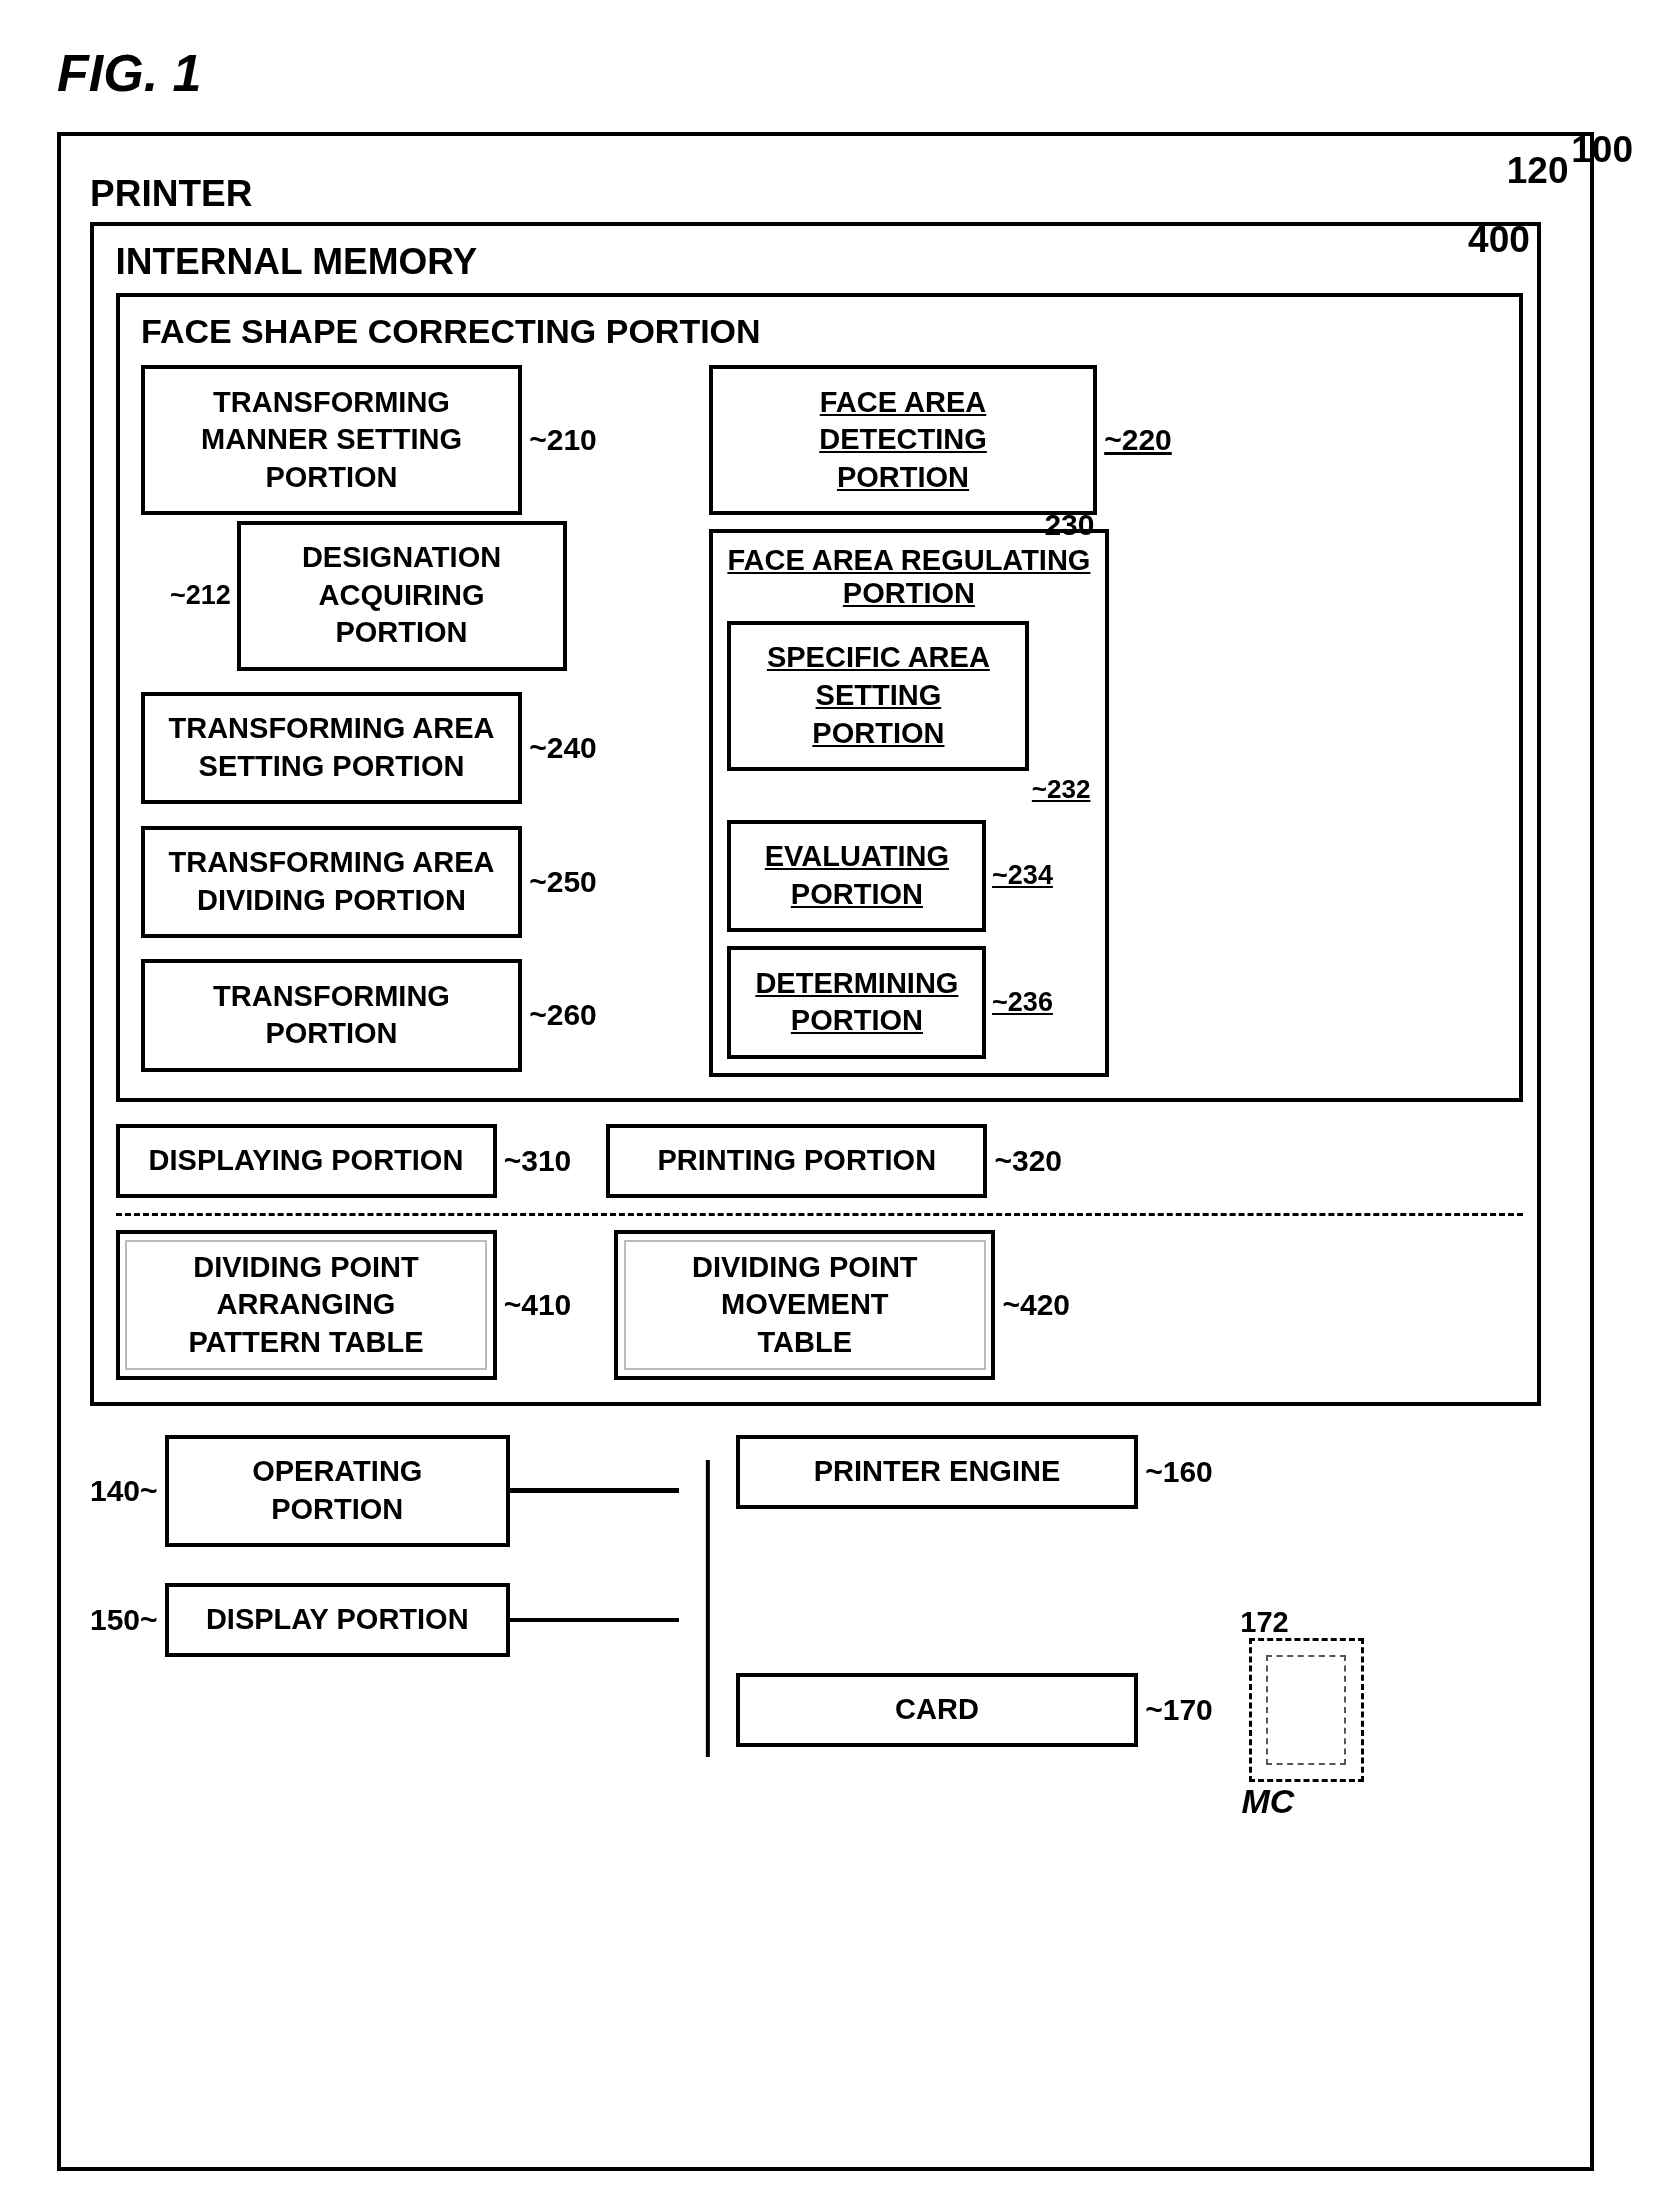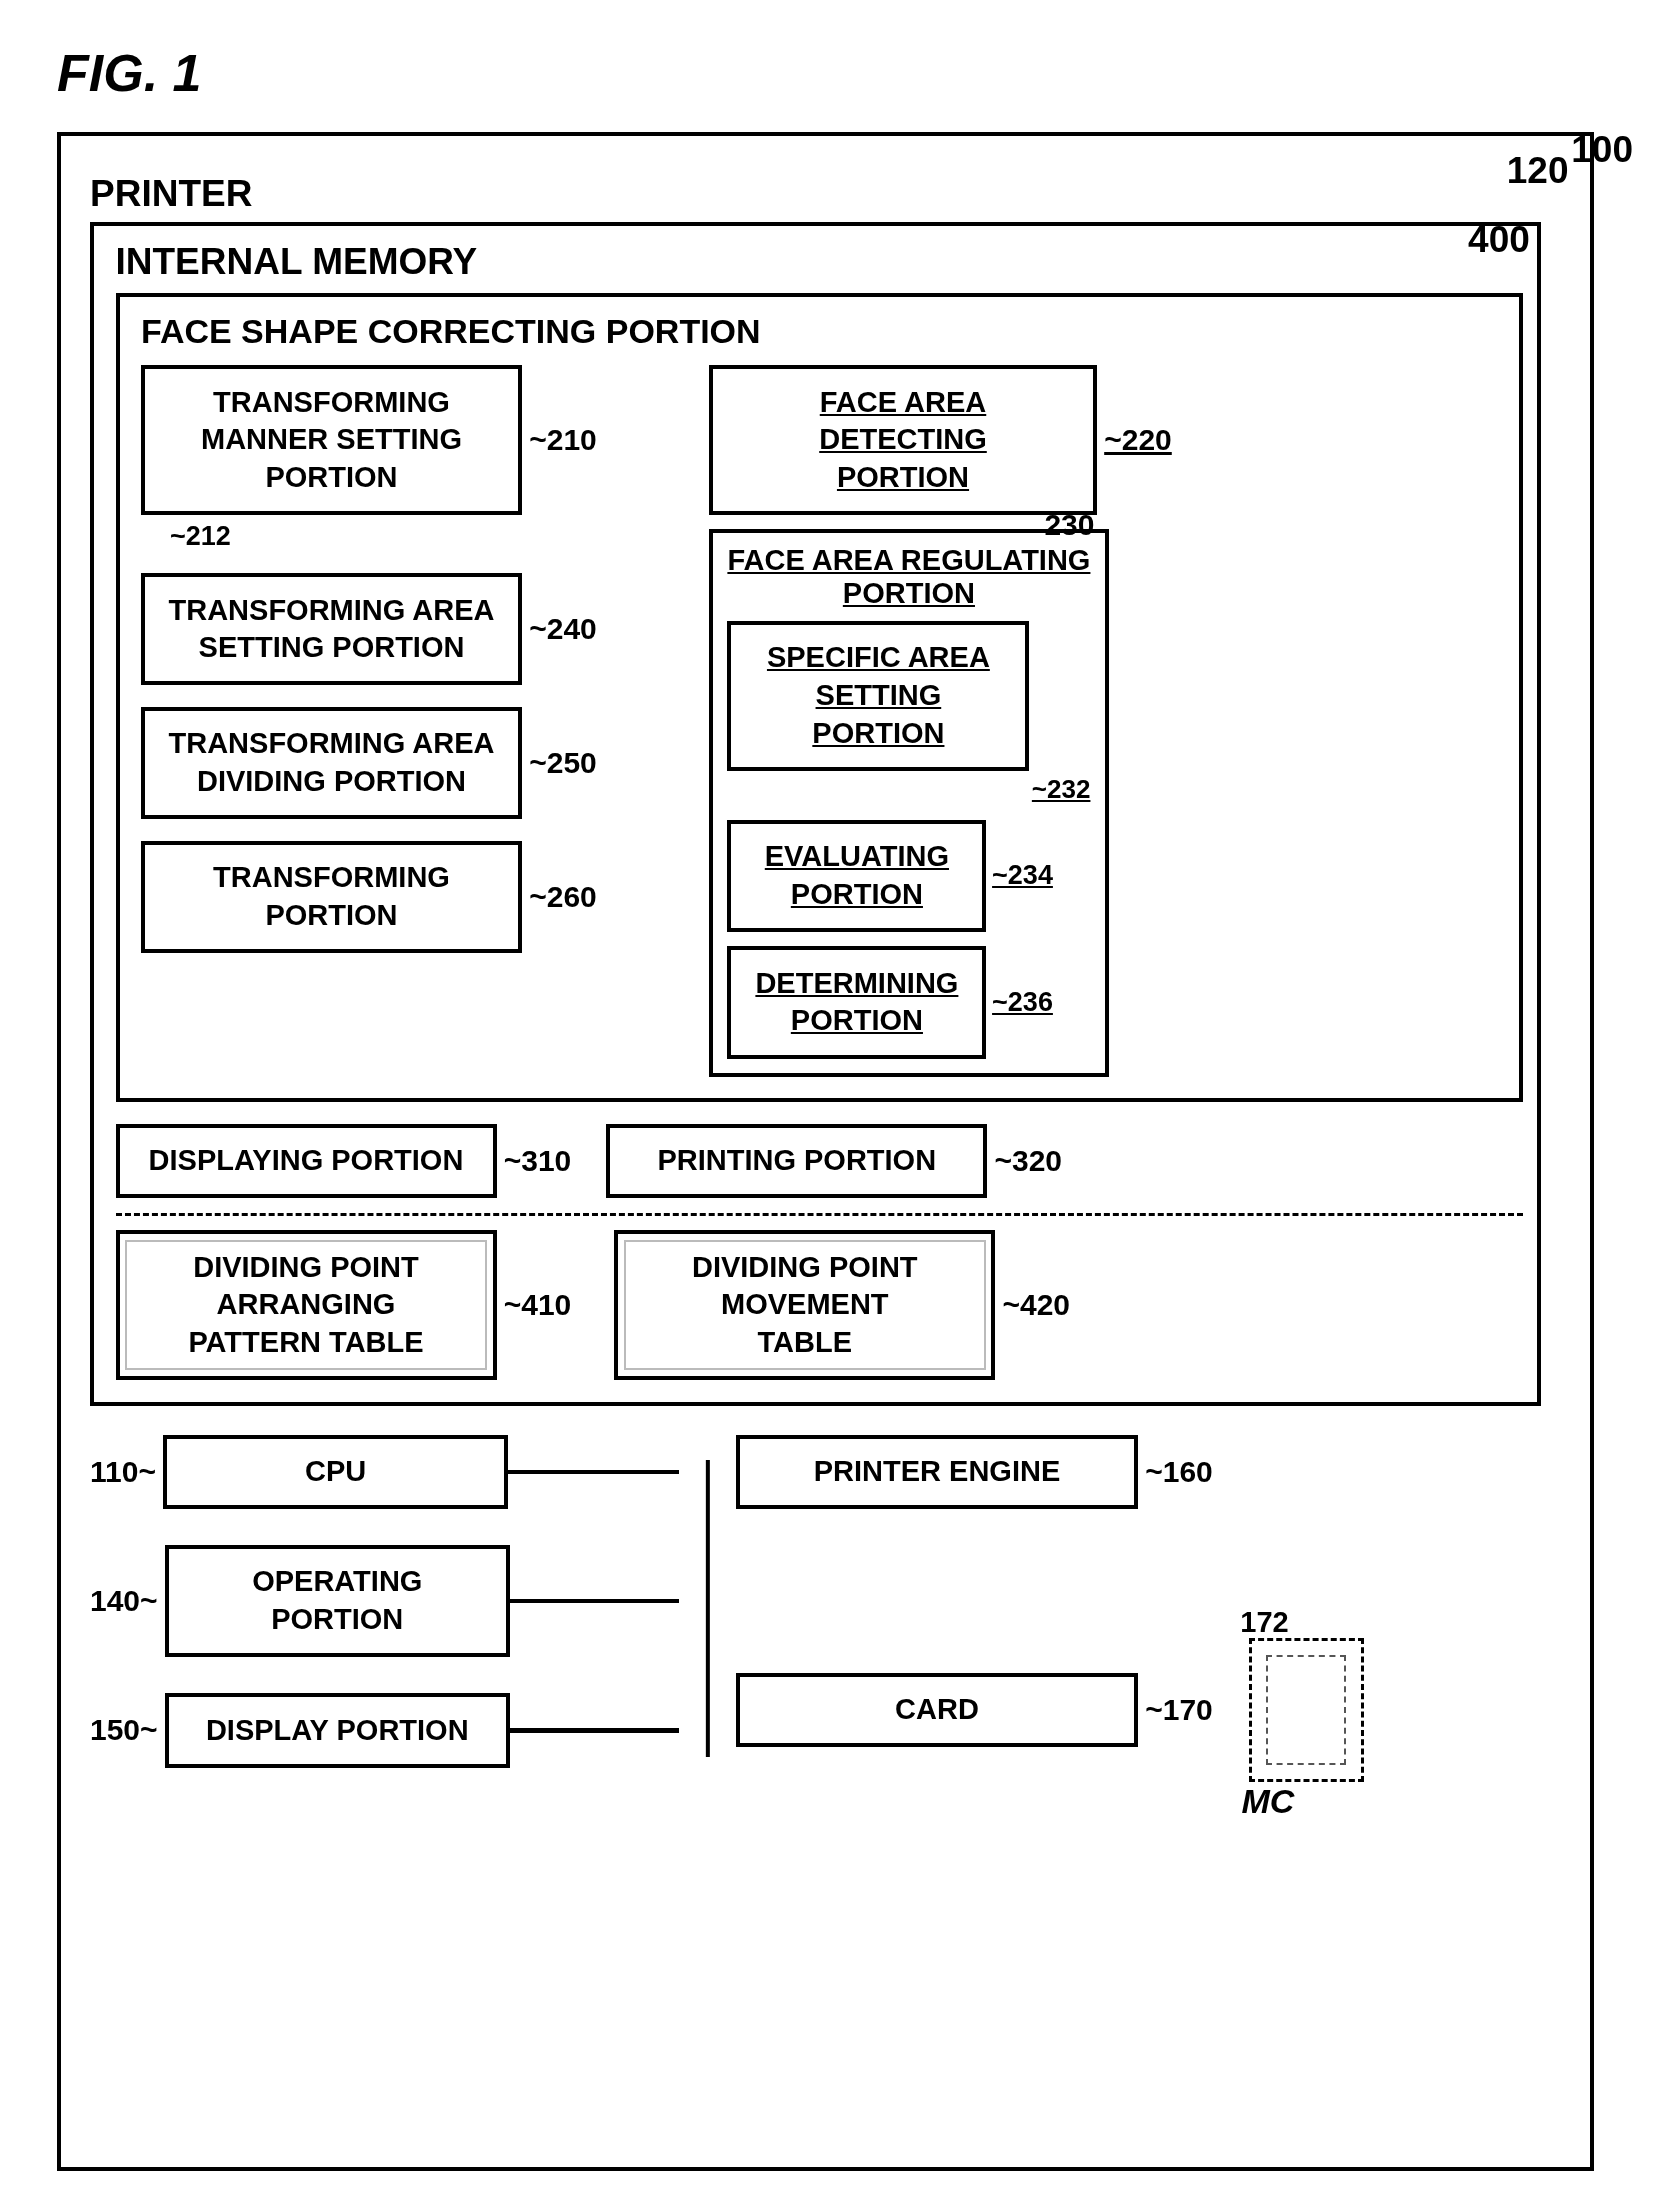--- a/index.html
+++ b/index.html
@@ -195,20 +195,24 @@
               <div style="display:flex; align-items:center; gap:7.2px;">
                 <div class="component-box" style="width:381px;">
                   <div class="component-box-text" style="white-space:pre-line;">TRANSFORMING
 MANNER SETTING
 PORTION</div>
                 </div>
                 <span class="tilde-ref">~210</span>
               </div>
               <div style="margin-top:5.7px; margin-left:29px; display:flex; align-items:center; gap:5.7px;">
                 <span class="sub-label">~212</span>
+                <div class="component-box" style="width:330px;">
+                  <div class="component-box-text" style="white-space:pre-line;">DESIGNATION
+ACQUIRING PORTION</div>
+                </div>
               </div>
             </div>
 
             <div style="display:flex; align-items:center; gap:7.2px;">
               <div class="component-box" style="width:381px;">
                 <div class="component-box-text" style="white-space:pre-line;">TRANSFORMING AREA
 SETTING PORTION</div>
               </div>
               <span class="tilde-ref">~240</span>
             </div>
@@ -321,27 +325,20 @@
           </div>
           <span class="tilde-ref">~420</span>
         </div>
       </div>
     </div>
 
     <div style="display:flex; margin-top:21.5px; width:1451px;">
 
       <div style="display:flex; flex-direction:column; gap:36px; width:589px;">
 
-        <div style="display:flex; align-items:center; gap:0;">
-          <span style="font-size:30px; font-weight:bold; margin-right:7.2px; white-space:nowrap;">110~</span>
-          <div class="component-box" style="width:345px;">
-            <div class="component-box-text">CPU</div>
-          </div>
-          <div style="height:4.3px; flex:1; background:#000;"></div>
-        </div>
 
         <div style="display:flex; align-items:center; gap:0;">
           <span style="font-size:30px; font-weight:bold; margin-right:7.2px; white-space:nowrap;">140~</span>
           <div class="component-box" style="width:345px;">
             <div class="component-box-text" style="white-space:pre-line;">OPERATING
 PORTION</div>
           </div>
           <div style="height:4.3px; flex:1; background:#000;"></div>
         </div>
 

